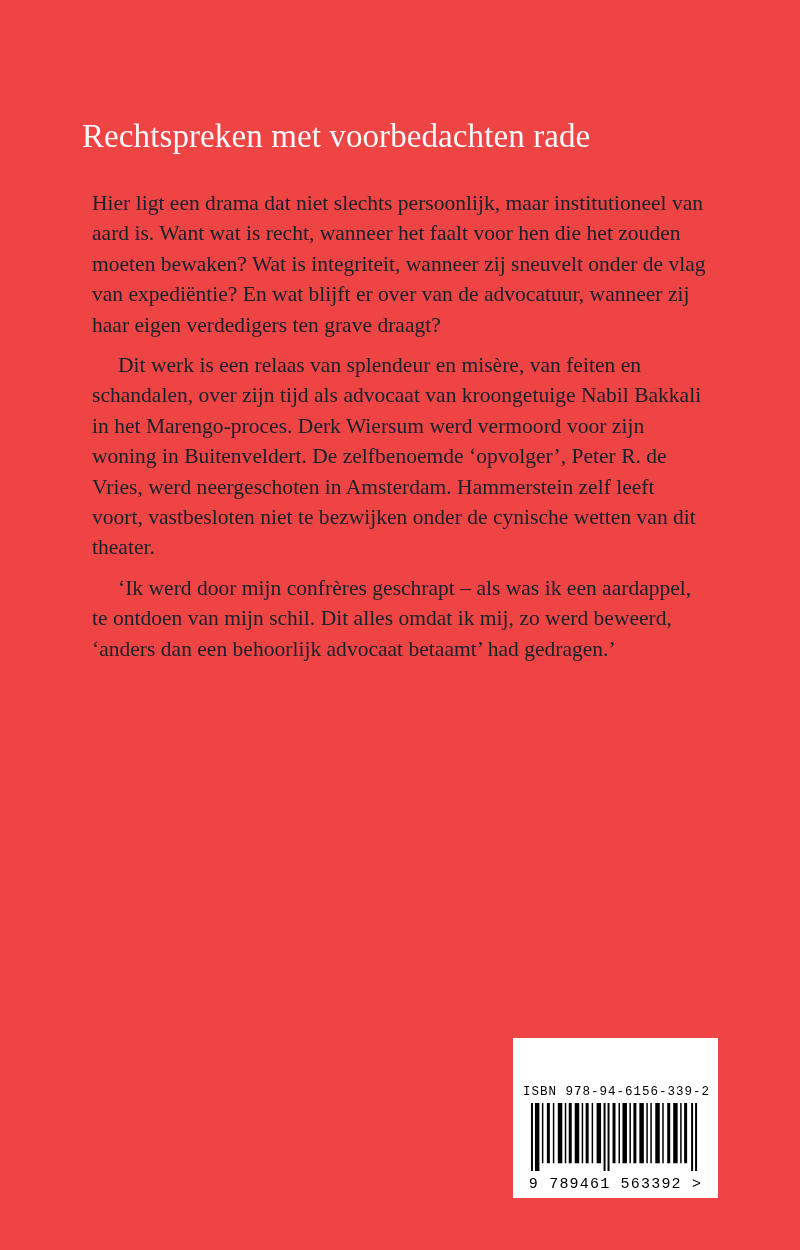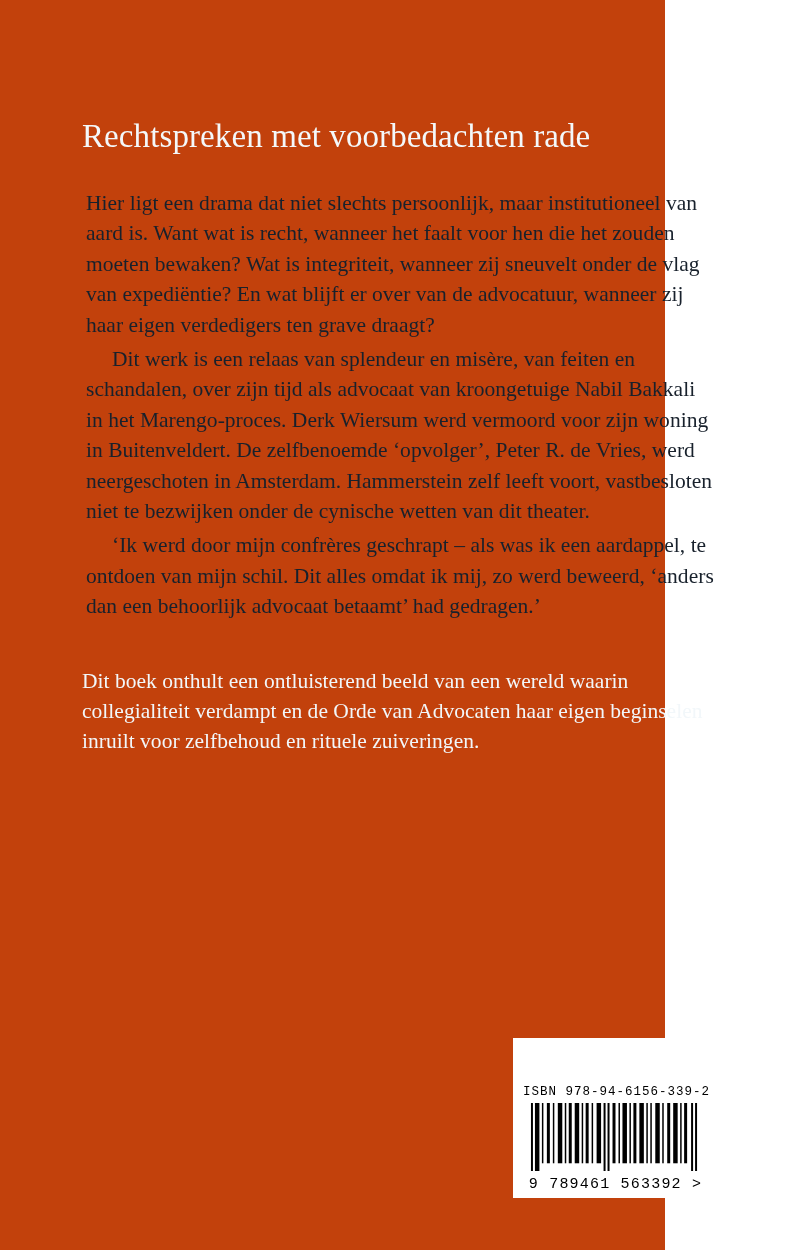--- a/index.html
+++ b/index.html
@@ -8,23 +8,23 @@
   }
   body {
     width: 800px;
     height: 1250px;
     overflow: hidden;
     font-family: "Liberation Serif", "DejaVu Serif", serif;
   }
 
   .cover {
     position: relative;
-    width: 665px;
+    width: 800px;
     height: 1250px;
-    background: #c2410c;
+    background: #ef4444;
     box-sizing: border-box;
   }
 
   .content {
     position: absolute;
     left: 82px;
     top: 118px;
     width: 636px;
   }
 
@@ -36,21 +36,21 @@
     color: #f4f8fa;
     letter-spacing: 0.1px;
     margin: 0 0 32px 0;
     white-space: nowrap;
   }
 
   .blurb-body {
     font-size: 21.5px;
     line-height: 30.4px;
     color: #18212c;
-    margin: 4px;
+    margin: 10px;
     text-align: left;
     letter-spacing: 0.02px;
   }
 
   .blurb-body.indent {
     text-indent: 26px;
   }
 
   .blurb-closing {
     font-size: 21.5px;
@@ -120,21 +120,20 @@
   <div class="content">
 
     <h1 class="blurb-title">Rechtspreken met voorbedachten rade</h1>
 
     <p class="blurb-body">Hier ligt een drama dat niet slechts persoonlijk, maar institutioneel van aard is. Want wat is recht, wanneer het faalt voor hen die het zouden moeten bewaken? Wat is integriteit, wanneer zij sneuvelt onder de vlag van expediëntie? En wat blijft er over van de advocatuur, wanneer zij haar eigen verdedigers ten grave draagt?</p>
 
     <p class="blurb-body indent">Dit werk is een relaas van splendeur en misère, van feiten en schandalen, over zijn tijd als advocaat van kroongetuige Nabil Bakkali in het Marengo-proces. Derk Wiersum werd vermoord voor zijn woning in Buitenveldert. De zelfbenoemde ‘opvolger’, Peter R. de Vries, werd neergeschoten in Amsterdam. Hammerstein zelf leeft voort, vastbesloten niet te bezwijken onder de cynische wetten van dit theater.</p>
 
     <p class="blurb-body indent">‘Ik werd door mijn confrères geschrapt – als was ik een aardappel, te ontdoen van mijn schil. Dit alles omdat ik mij, zo werd beweerd, ‘anders dan een behoorlijk advocaat betaamt’ had gedragen.’</p>
 
-    <p class="blurb-closing">Dit boek onthult een ontluisterend beeld van een wereld waarin collegialiteit verdampt en de Orde van Advocaten haar eigen beginselen inruilt voor zelfbehoud en rituele zuiveringen.</p>
 
   </div>
 
   <div class="barcode-box">
 
     <div class="barcode-isbn">ISBN 978-94-6156-339-2</div>
 
     <div class="barcode-bars">
       <svg viewBox="0 0 186 100" preserveAspectRatio="none" aria-hidden="true">
         <g fill="#000000">

